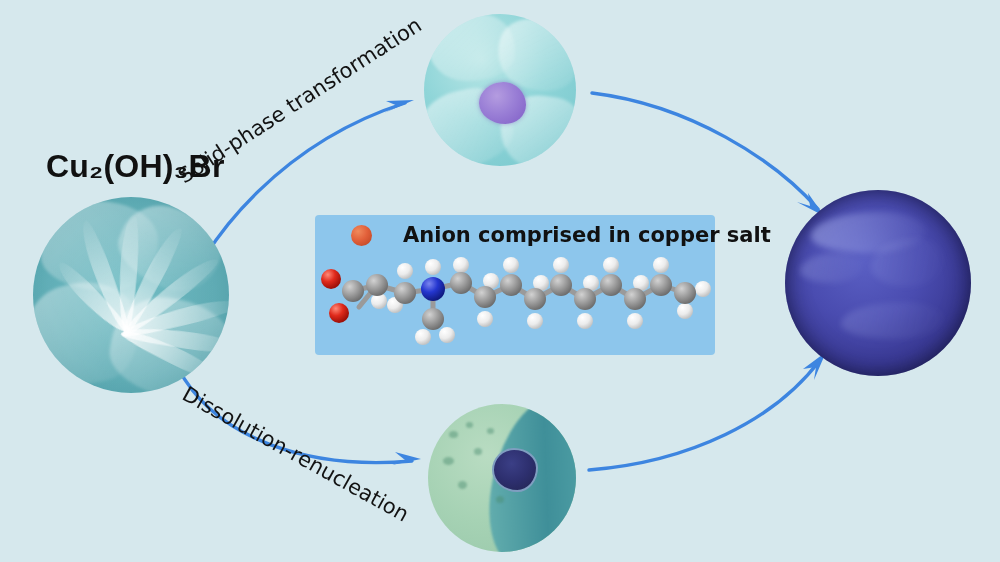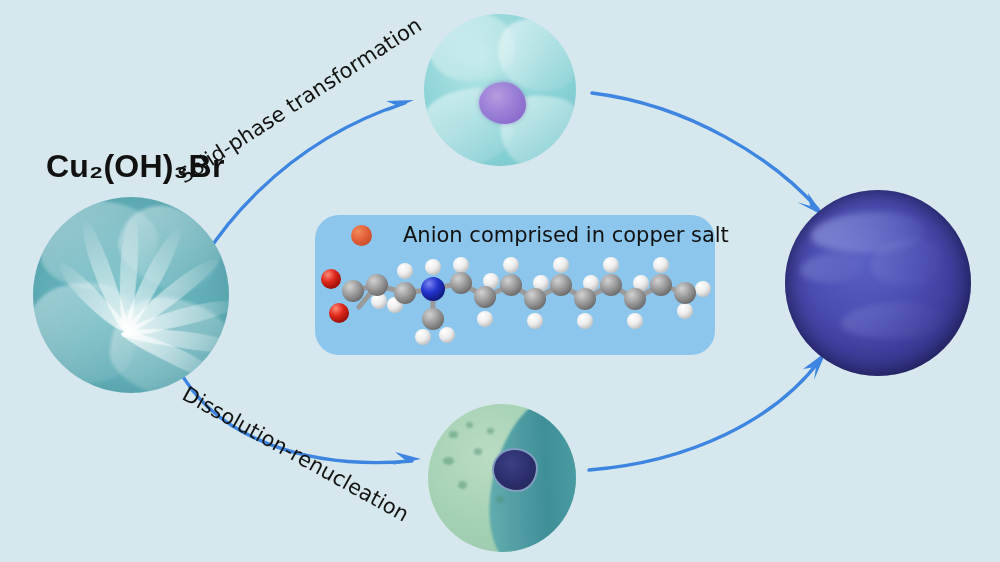--- a/index.html
+++ b/index.html
@@ -145,21 +145,22 @@
     transform: rotate(29deg);
     transform-origin: left top;
   }
 
   
   #molecule-panel {
     position: absolute;
     left: 315px; top: 215px;
     width: 400px; height: 140px;
     background: #8dc6ec;
-    border-radius: 24px;
+    border-radius: 4px;
+    font-weight: bold;
   }
   #panel-title {
     position: absolute;
     left: 88px; top: 8px;
     width: 300px;
     text-align: center;
     color: #111;
     font-size: 21px;
     font-family: "DejaVu Sans", sans-serif;
     white-space: nowrap;

